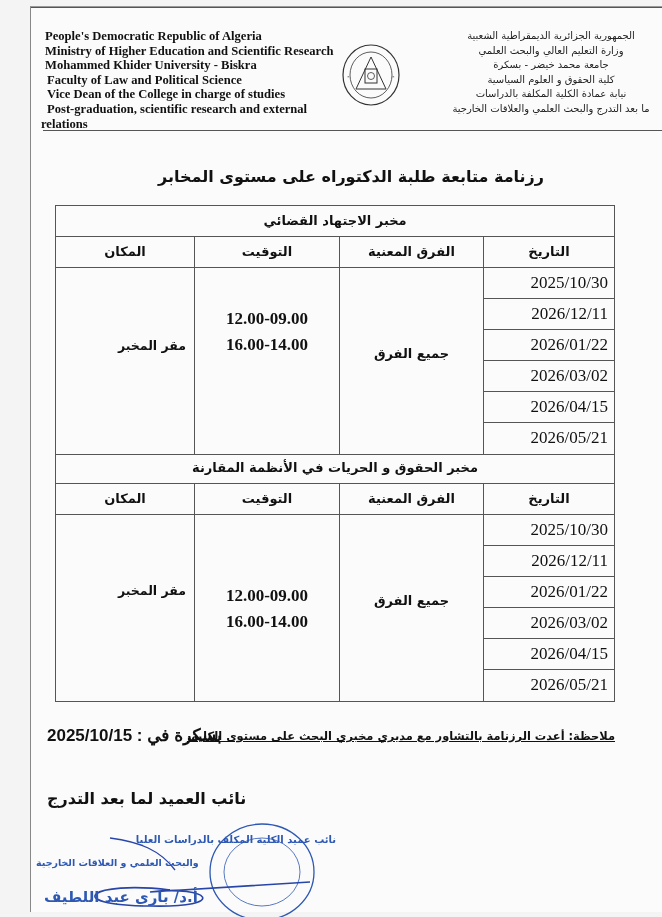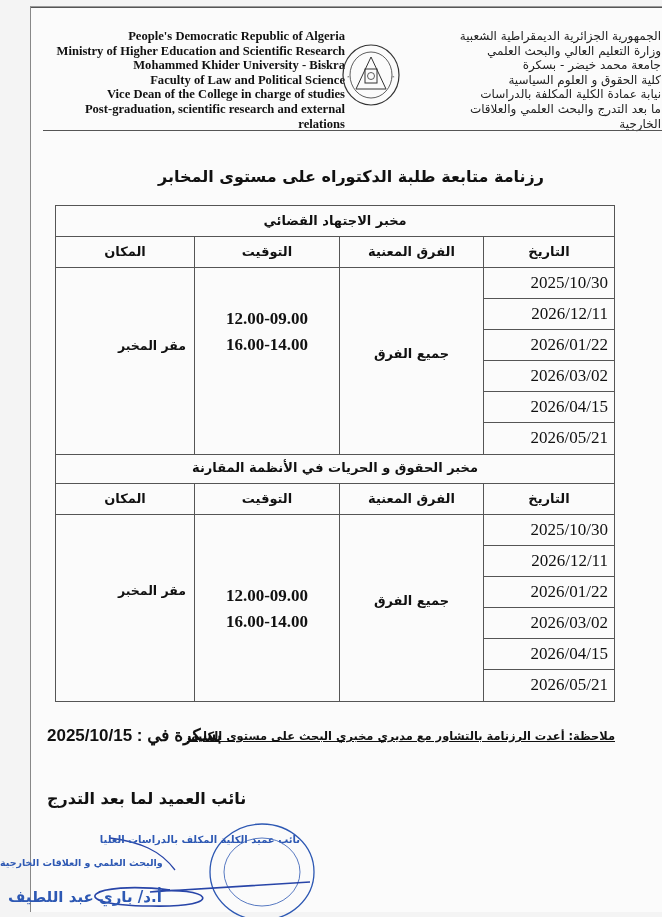--- a/index.html
+++ b/index.html
@@ -9,24 +9,24 @@
     }
     .page {
       position: absolute; left: 30px; top: 6px; width: 640px; height: 905px;
       background: #fbfbfb; border-left: 1px solid #888; border-top: 1px solid #999;
     }
     .hdr-line { position: absolute; height: 1px; background: #555; }
     .en-head {
       position: absolute; left: 14px; top: 22px; width: 300px;
       font-family: "Liberation Serif", serif; font-weight: bold; font-size: 12.6px; line-height: 14.6px;
     }
-    .en-head div { white-space: nowrap; text-align: right; }
+    .en-head div { white-space: nowrap; }
     .ar-head {
-      position: absolute; right: 10px; top: 22px; width: 220px; direction: rtl; text-align: right;
-      font-family: "DejaVu Sans", sans-serif; font-size: 12px; line-height: 14.6px; color: #222;
+      position: absolute; right: 10px; top: 22px; width: 220px; direction: rtl; text-align: center;
+      font-family: "DejaVu Sans", sans-serif; font-size: 10px; line-height: 14.6px; color: #222;
     }
     .logo { position: absolute; left: 310px; top: 36px; width: 60px; height: 64px; }
     .doc-title {
       position: absolute; left: 0; top: 160px; width: 640px; text-align: center; direction: rtl;
       font-family: "DejaVu Sans", sans-serif; font-weight: bold; font-size: 16px;
     }
     .lab {
       position: absolute; left: 24px; width: 558px; border: 1px solid #555; direction: rtl;
     }
     .lab-name {
@@ -70,21 +70,21 @@
     .place-date {
       position: absolute; left: 16px; top: 718px; direction: rtl; unicode-bidi: plaintext;
       font-family: Liberation Sans, sans-serif; font-weight: bold; font-size: 17px; white-space: nowrap;
     }
     .signer-title {
       position: absolute; left: 16px; top: 782px; direction: rtl;
       font-family: "DejaVu Sans", sans-serif; font-weight: bold; font-size: 16px;
     }
     .stamp-text {
       position: absolute; direction: rtl; color: #2d58b3;
-      font-family: "DejaVu Sans", sans-serif; font-weight: bold;
+      font-family: "DejaVu Sans", sans-serif; font-weight: bold; margin-left: 36px;
     }
     .stamp-line1 { left: 0; top: 834px; width: 300px; text-align: right; font-size: 10px; padding-right: 0; right: auto; }
     .stamp-line2 { left: 0; top: 857px; width: 278px; text-align: left; font-size: 9.5px; }
     .stamp-name { left: 8px; top: 888px; font-size: 15px; }
     .sig { position: absolute; left: 0; top: 820px; width: 330px; height: 97px; pointer-events: none; }
   </style>
 </head>
 <body>
 
 <div class="page">

